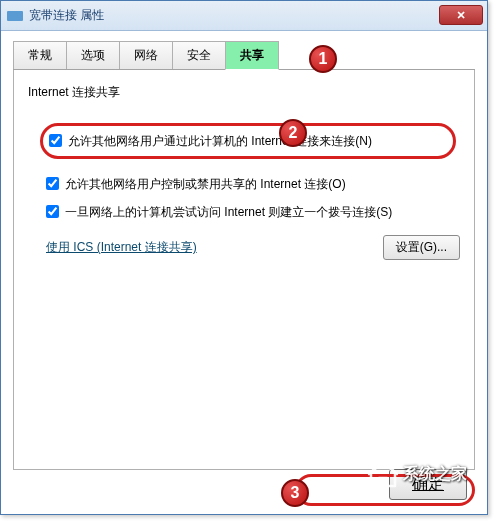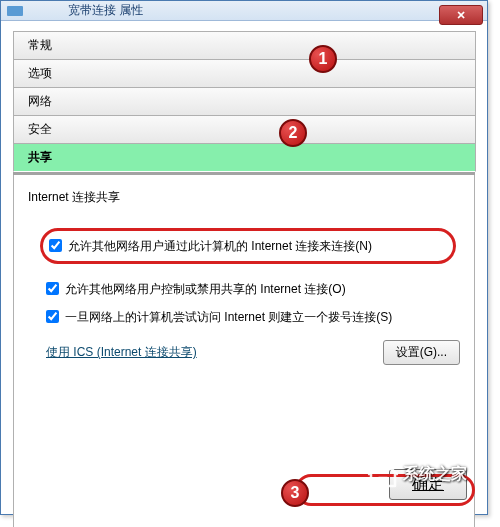--- a/index.html
+++ b/index.html
@@ -13,28 +13,27 @@
     }
     .window {
       width: 488px;
       height: 515px;
       border: 1px solid #4a7ab0;
       background: #fff;
       box-shadow: 2px 2px 4px rgba(0,0,0,0.2);
       position: relative;
     }
     .titlebar {
-      height: 20px;
+      height: 30px;
       background: linear-gradient(to bottom, #e6eef7, #d4e3f3);
       border-bottom: 1px solid #9fb9d9;
       display: flex;
       align-items: center;
       padding: 0 6px;
       position: relative;
-      gap: 39px;
     }
     .title-icon {
       width: 16px;
       height: 10px;
       background: #5a9bd4;
       margin-right: 6px;
       border-radius: 1px;
     }
     .title-text {
       color: #1a3f6e;
@@ -55,23 +54,22 @@
       color: #fff;
       font-weight: bold;
       font-size: 11px;
       cursor: pointer;
     }
     .content {
       padding: 10px 12px;
     }
     .tabs {
       display: flex;
-      border-bottom: 4px solid #a3a3a3;
-      position: relative;
-      flex-direction: column;
+      border-bottom: 1px solid #a3a3a3;
+      position: relative;
     }
     .tab {
       padding: 5px 14px;
       border: 1px solid #b0b0b0;
       border-bottom: none;
       background: linear-gradient(to bottom, #fafafa, #e8e8e8);
       margin-right: -1px;
       cursor: pointer;
       position: relative;
       font-size: 12px;

